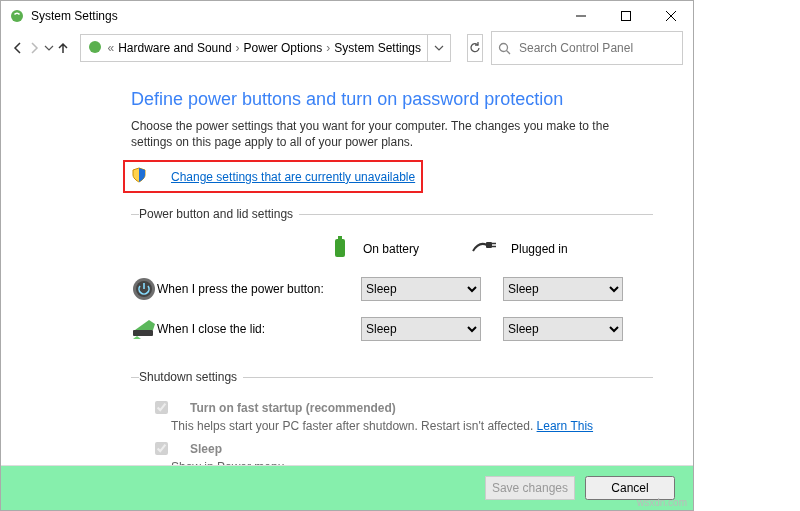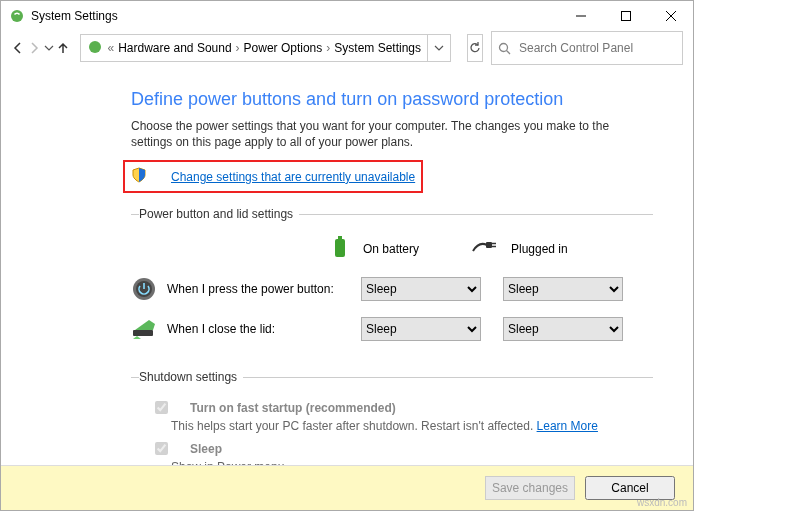--- a/index.html
+++ b/index.html
@@ -28,32 +28,32 @@
 
   .highlight-box { border: 2px solid #e22; padding: 5px 6px; margin: 0 0 14px -8px; display:inline-block; }
   .link-row { display:flex; align-items:center; gap:24px; }
   a.sys-link { color: #0066cc; text-decoration: underline; font-size: 12px; }
 
   fieldset { border:none; border-top:1px solid #ccc; margin:0 0 14px 0; padding: 10px 0 0 0; }
   fieldset > legend { padding: 0 6px 0 0; color:#333; font-size:12px; margin-left: 8px;}
   .col-heads { display:flex; margin: 4px 0 14px 200px; }
   .col-head { width: 140px; display:flex; align-items:center; gap:14px; }
   .setting-row { display:flex; align-items:center; margin: 6px 0 14px 0; }
-  .setting-label { display:flex; align-items:center; gap:10px; width: 230px; }
+  .setting-label { display:flex; align-items:center; gap:0; width: 230px; }
   .setting-label .icon { width: 26px; height:26px; display:flex; align-items:center; justify-content:center; }
   select.combo { width: 120px; height: 24px; font-size:12px; background:#e5e5e5; border:1px solid #adadad; margin-right: 22px; }
 
   .shutdown-item { margin: 4px 0 2px 20px; }
   .shutdown-item .chk-row { display:flex; align-items:center; gap:19px; }
   .chk-row input[type=checkbox] { accent-color:#888; }
   .disabled-text { color:#888; }
   .shutdown-item .desc { margin: 2px 0 6px 20px; color:#666; }
   .shutdown-item .desc a { color:#0066cc; text-decoration:underline; }
 
-  .footer { position:absolute; bottom:0; left:0; right:0; height:44px; border-top:1px solid #ddd; display:flex; align-items:center; justify-content:flex-end; padding:0 18px; gap:10px; background:#fef9c3;}
+  .footer { position:absolute; bottom:0; left:0; right:0; height:44px; border-top:1px solid #ddd; display:flex; align-items:center; justify-content:flex-end; padding:0 18px; gap:10px; background:#86efac;}
   .footer button { min-width: 90px; height: 24px; font-size:12px; }
   .footer button[disabled] { color:#999; background:#e9e9e9; border:1px solid #ccc;}
 
   .watermark { position:absolute; bottom:2px; right:6px; font-size:10px; color:#bbb;}
 </style>
 </head>
 <body>
 
 <div class="window">
 
@@ -211,21 +211,21 @@
     <fieldset>
       <legend>Shutdown settings</legend>
 
       <div class="shutdown-item">
         <label class="chk-row disabled-text">
           <input type="checkbox" checked="" disabled="" style="">
           <b>Turn on fast startup (recommended)</b>
         </label>
         <div class="desc">
           <span>This helps start your PC faster after shutdown. Restart isn't affected.</span>
-          <a href="#">Learn More</a>
+          <a href="#">Learn This</a>
         </div>
       </div>
 
       <div class="shutdown-item">
         <label class="chk-row disabled-text">
           <input type="checkbox" checked="" disabled="" style="">
           <b>Sleep</b>
         </label>
         <div class="desc">Show in Power menu.</div>
       </div>

